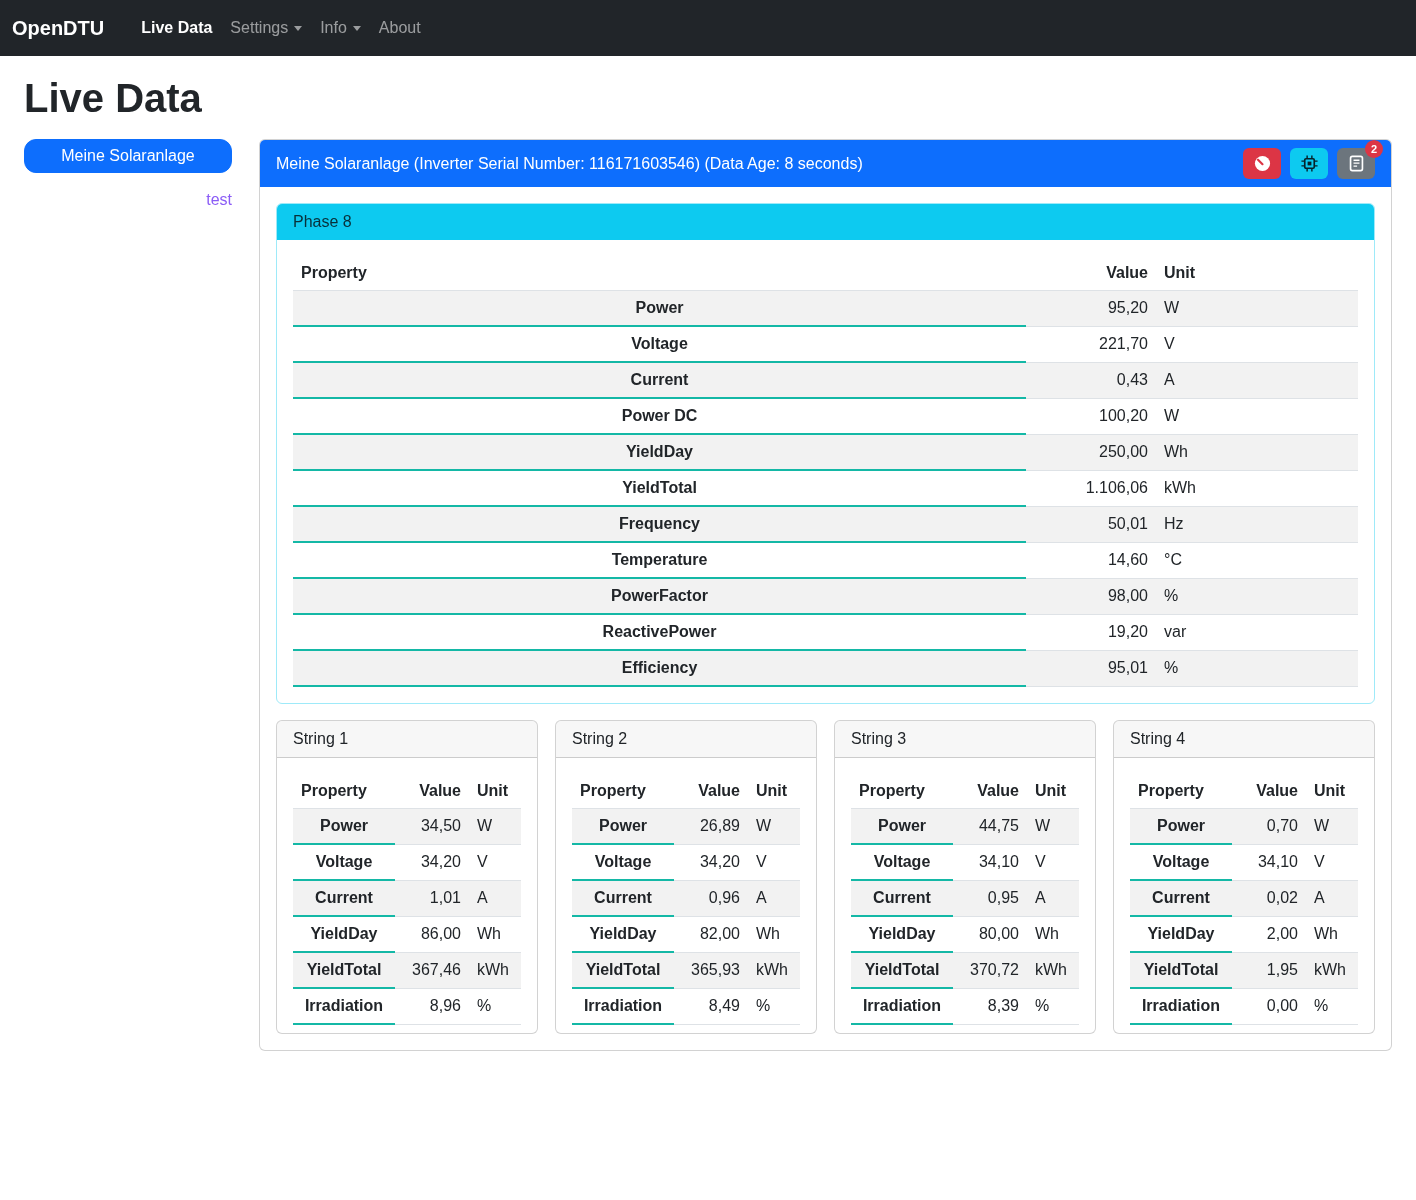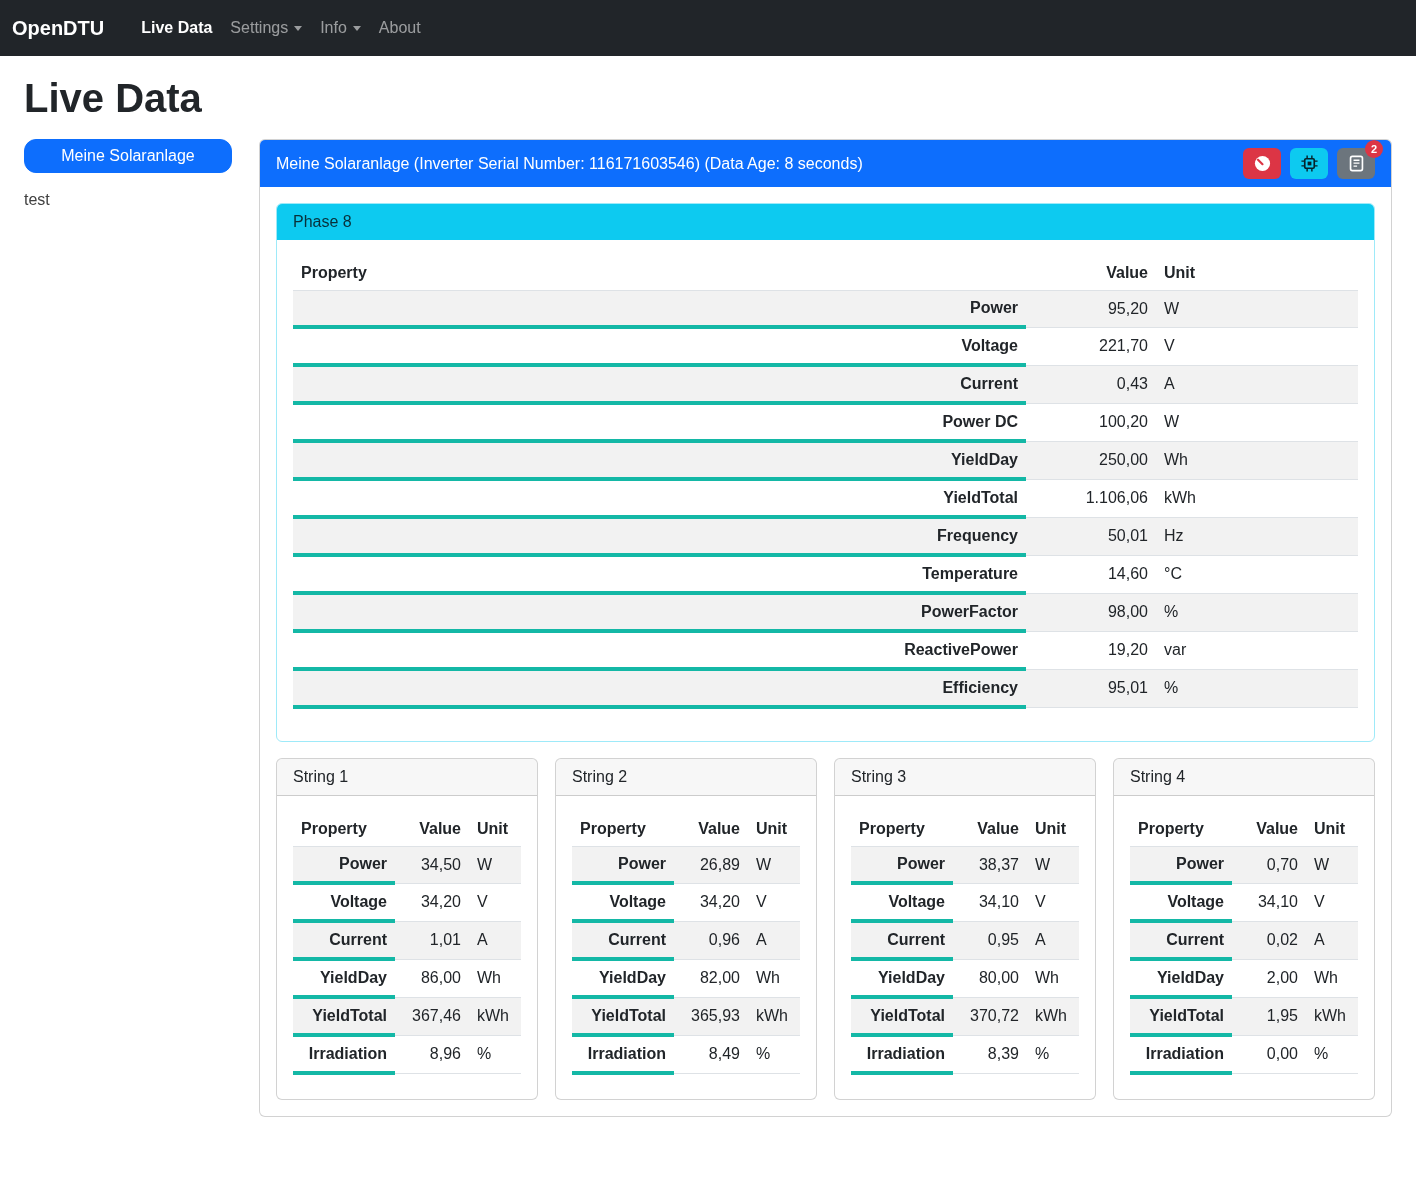--- a/index.html
+++ b/index.html
@@ -53,22 +53,22 @@
     border: 1px solid #0d6efd;
     color: #fff;
     font-size: 16px;
     font-family: inherit;
     padding: 7px 12px;
     border-radius: 12px;
     cursor: pointer;
   }
   .test-link {
     display: block;
-    text-align: left;
-    color: #404040;
+    text-align: right;
+    color: #8b5cf6;
     margin-top: 18px;
     cursor: pointer;
     text-decoration: none;
   }
   
   .content { flex: 1; min-width: 0; }
   .card {
     background: #fff;
     border: 1px solid rgba(0,0,0,.175);
     border-radius: 6px;
@@ -118,32 +118,32 @@
   
   .phase-card { border: 1px solid #9eeaf9; margin-bottom: 16px; }
   .phase-header {
     background: #0dcaf0;
     color: #08303a;
     padding: 9px 16px;
     border-radius: 5px 5px 0 0;
   }
   .card-body { padding: 16px; }
   
-  table { width: 100%; border-collapse: collapse; margin-bottom: 16px; }
+  table { width: 100%; border-collapse: collapse; margin-bottom: 0; }
   thead th {
     text-align: left;
     font-weight: 700;
     padding: 8px;
     border-bottom: 1px solid #dee2e6;
   }
   tbody th {
-    text-align: right;
+    text-align: center;
     font-weight: 700;
     padding: 8px;
-    border-bottom: 4px solid #14b8a6;
+    border-bottom: 2px solid #14b8a6;
   }
   tbody td { padding: 8px; border-bottom: 1px solid #dee2e6; }
   tbody tr:nth-child(odd) { background: rgba(0,0,0,.05); }
   th.col-val, td.value-cell { text-align: right; }
   .phase-table th.col-val { width: 130px; }
   .phase-table th.col-unit { width: 202px; }
   .string-table th.col-val { width: 74px; }
   .string-table th.col-unit { width: 52px; }
   
   .strings-row {
@@ -396,21 +396,21 @@
                   <thead>
                     <tr>
                       <th class="col-prop">Property</th>
                       <th class="col-val">Value</th>
                       <th class="col-unit">Unit</th>
                     </tr>
                   </thead>
                   <tbody>
                       <tr>
                         <th class="property-cell">Power</th>
-                        <td class="value-cell">38,37</td>
+                        <td class="value-cell">44,75</td>
                         <td class="unit-cell">W</td>
                       </tr>
                       <tr>
                         <th class="property-cell">Voltage</th>
                         <td class="value-cell">34,10</td>
                         <td class="unit-cell">V</td>
                       </tr>
                       <tr>
                         <th class="property-cell">Current</th>
                         <td class="value-cell">0,95</td>

